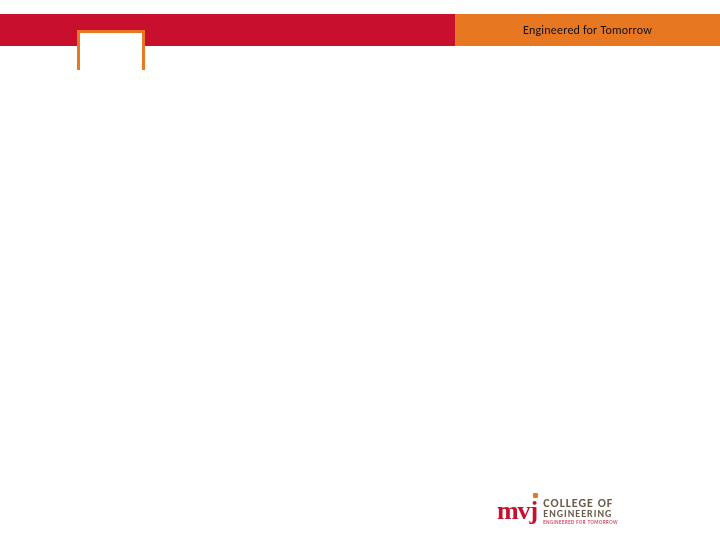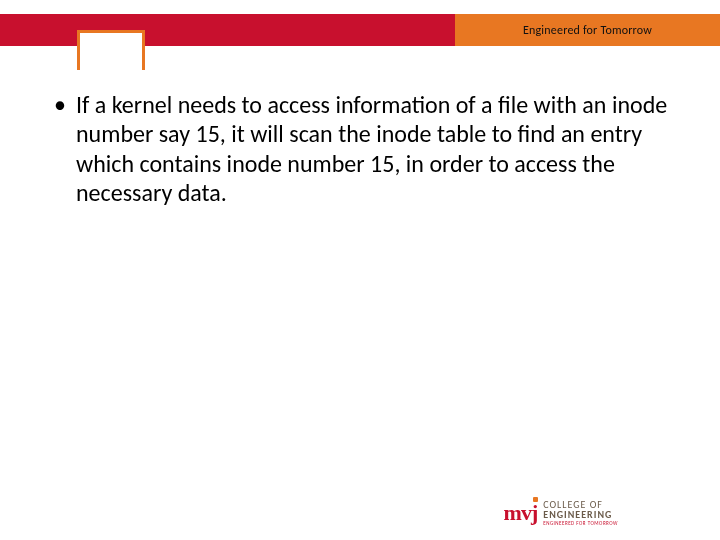--- a/index.html
+++ b/index.html
@@ -62,58 +62,57 @@
 
   .logo {
     position: absolute;
     right: 22px; bottom: 14px;
     display: flex; align-items: center; gap: 6px;
   }
   .logo-mark {
     font-family: Georgia, serif;
     font-weight: 700;
     color: #c8102e;
-    font-size: 22px;
+    font-size: 26px;
     letter-spacing: -1px;
     position: relative;
   }
   .logo-mark .j-dot {
     display: inline-block;
     position: relative;
   }
   .logo-mark .j-dot::after {
     content: "";
     position: absolute;
     top: -3px; right: -1px;
     width: 5px; height: 5px;
     background: #e87722;
     border-radius: 1px;
   }
   .logo-text {
     display: flex; flex-direction: column;
     line-height: 1.0;
   }
-  .logo-text .l1 { font-size: 10px; color: #6b5b4a; letter-spacing: 1px; font-weight: 400; }
+  .logo-text .l1 { font-size: 12px; color: #6b5b4a; letter-spacing: 1px; font-weight: 700; }
   .logo-text .l2 { font-size: 10px; color: #6b5b4a; letter-spacing: 1px; font-weight: 600; }
   .logo-text .l3 { font-size: 5px; color: #c8102e; letter-spacing: 0.5px; margin-top: 1px; }
 </style>
 </head>
 <body>
 
 <div class="slide">
 
   <div class="top-band"></div>
   <div class="top-band-dark"></div>
   <div class="tagline">Engineered for Tomorrow</div>
   <div class="notch-outer"></div>
   <div class="notch-inner"></div>
 
   <div class="content">
     <ul class="bullets">
-      <li>If a kernel needs to access information of a file with an inode number say 15, it will scan the inode table to find an entry which contains inode number 15, in order to access the necessary data.</li>
     </ul>
   </div>
 
   <div class="logo">
     <span class="logo-mark">
       <span>mv</span><span class="j-dot">j</span>
     </span>
     <span class="logo-text">
       <span class="l1">COLLEGE OF</span>
       <span class="l2">ENGINEERING</span>

